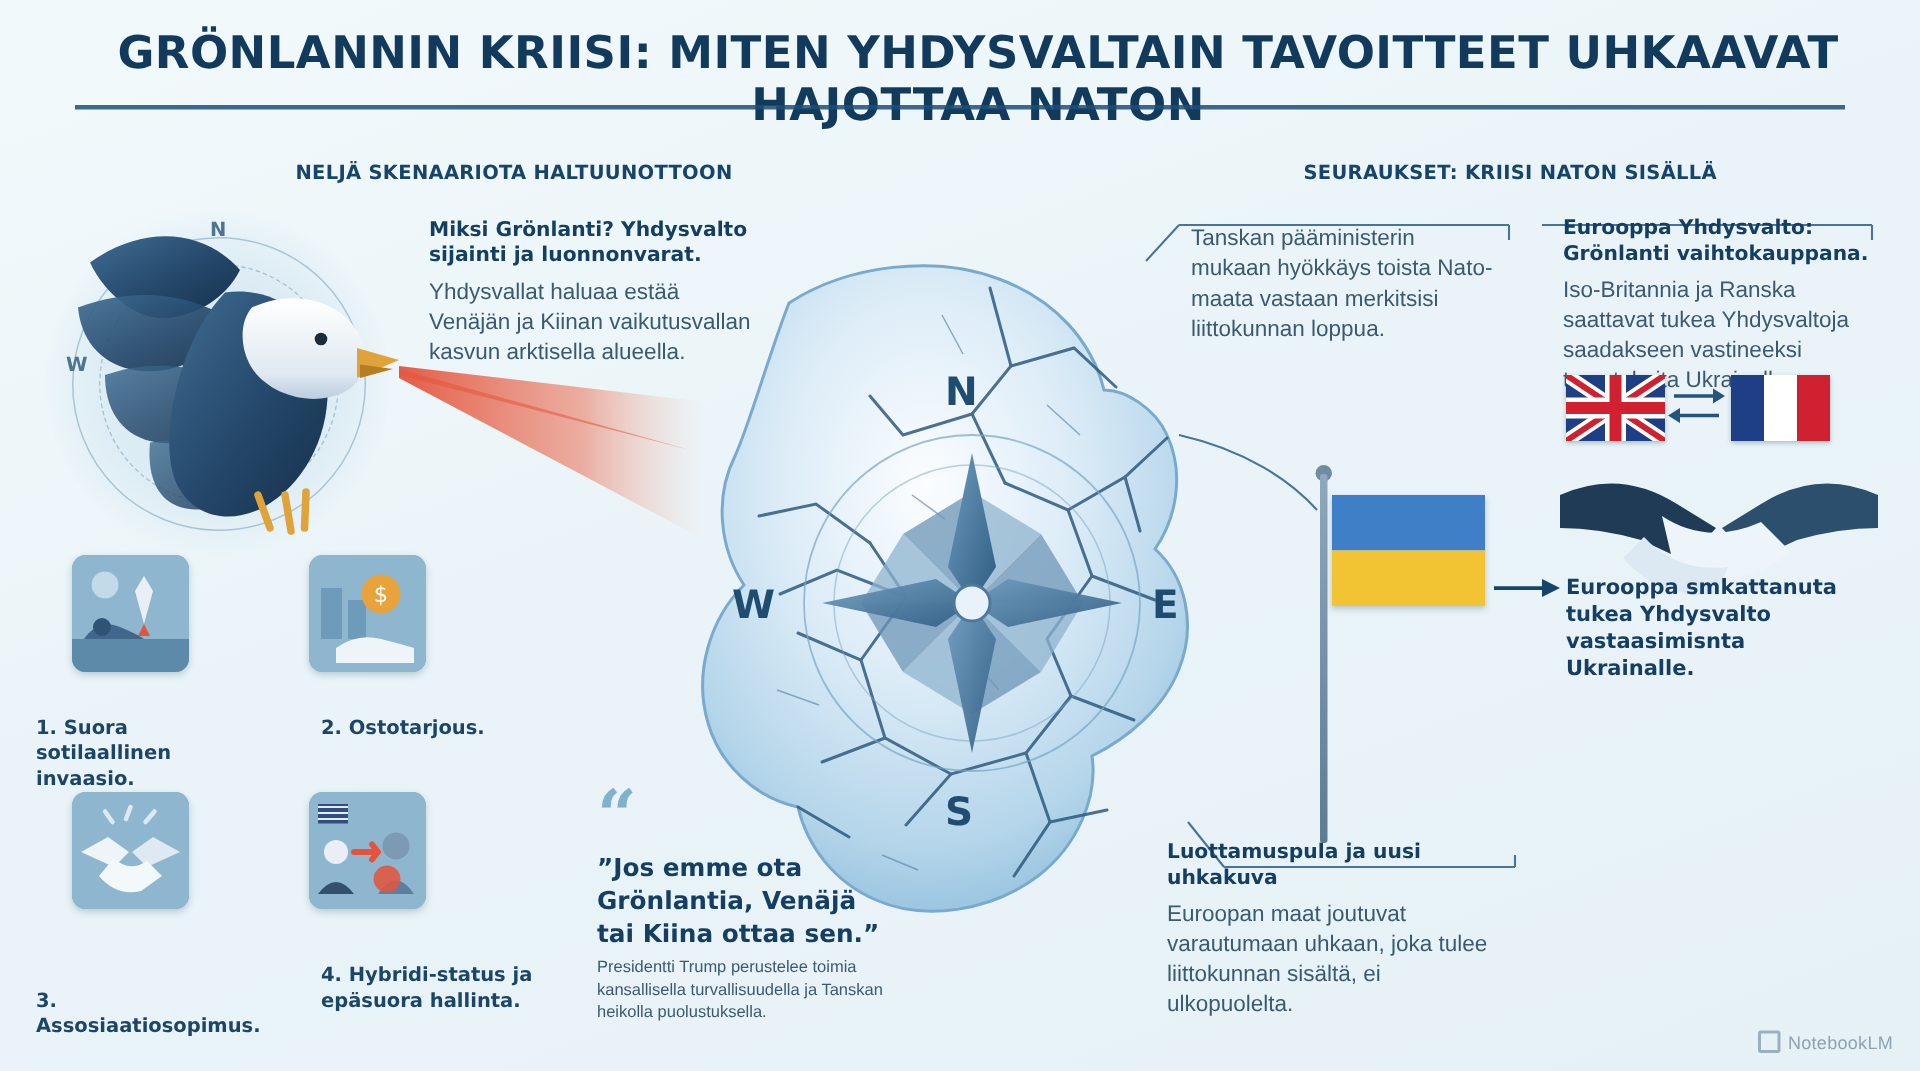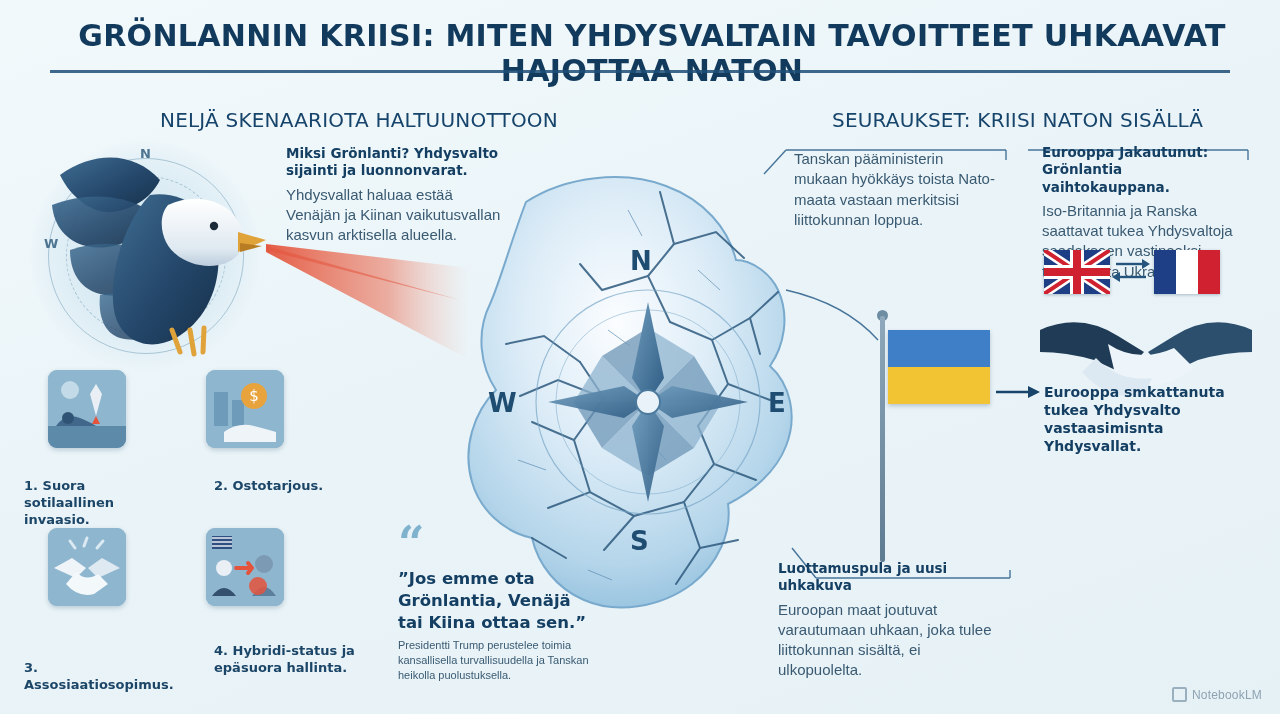--- a/index.html
+++ b/index.html
@@ -38,26 +38,27 @@
     position: absolute;
     left: 50px; top: 70px;
     width: 1180px;
     height: 3px;
     background: #1d4e77;
     opacity: .85;
   }
   
   .section-head {
     position: absolute;
-    font-size: 20px;
-    font-weight: 400;
+    font-size: 13px;
+    font-weight: 700;
     color: #16446b;
     text-transform: uppercase;
     letter-spacing: .2px;
     font-family: "DejaVu Sans", sans-serif;
+    margin-left: 37px;
   }
   #head-left  { left: 160px; top: 108px; }
   #head-right { left: 832px; top: 108px; }
 
   
   .callout { position: absolute; }
   .callout .c-title {
     font-size: 13.5px;
     font-weight: 800;
     color: #143f63;
@@ -430,21 +431,21 @@
       <path d="M1248 150 L1248 160"></path>
       <path d="M1010 578 L1010 570"></path>
     </g>
   </svg>
 
   <div class="callout" style="left:794px; top:144px; width:206px;">
     <div class="c-body">Tanskan pääministerin mukaan hyökkäys toista Nato-maata vastaan merkitsisi liittokunnan loppua.</div>
   </div>
 
   <div class="callout" style="left:1042px; top:144px; width:210px;">
-    <div class="c-title">Eurooppa Jakautunut: Grönlantia vaihtokauppana.</div>
+    <div class="c-title">Eurooppa Yhdysvalto: Grönlanti vaihtokauppana.</div>
     <div class="c-body">Iso-Britannia ja Ranska saattavat tukea Yhdysvaltoja saadakseen vastineeksi turvatakuita Ukrainalle.</div>
   </div>
 
   <div class="mini-flag" id="flag-uk">
     <svg viewBox="0 0 66 44" width="66" height="44">
       <rect width="66" height="44" fill="#1e3f86"></rect>
       <path d="M0 0 L66 44 M66 0 L0 44" stroke="#fff" stroke-width="9"></path>
       <path d="M0 0 L66 44 M66 0 L0 44" stroke="#cf2130" stroke-width="4"></path>
       <path d="M33 0 V44 M0 22 H66" stroke="#fff" stroke-width="14"></path>
       <path d="M33 0 V44 M0 22 H66" stroke="#cf2130" stroke-width="8"></path>
@@ -473,21 +474,21 @@
   </svg>
 
   <div class="flag-finial"></div>
   <div class="flag-pole"></div>
   <div class="flag-ua">
     <div class="top"></div>
     <div class="bot"></div>
   </div>
 
   <div class="callout" style="left:1044px; top:384px; width:204px;">
-    <div class="c-title" style="font-size:14px;">Eurooppa smkattanuta tukea Yhdysvalto vastaasimisnta Yhdysvallat.</div>
+    <div class="c-title" style="font-size:14px;">Eurooppa smkattanuta tukea Yhdysvalto vastaasimisnta Ukrainalle.</div>
     <div class="c-body"></div>
   </div>
 
   <div class="callout" style="left:778px; top:560px; width:222px;">
     <div class="c-title">Luottamuspula ja uusi uhkakuva</div>
     <div class="c-body">Euroopan maat joutuvat varautumaan uhkaan, joka tulee liittokunnan sisältä, ei ulkopuolelta.</div>
   </div>
 
   <div id="watermark">
     <span class="wm-icon"></span>

